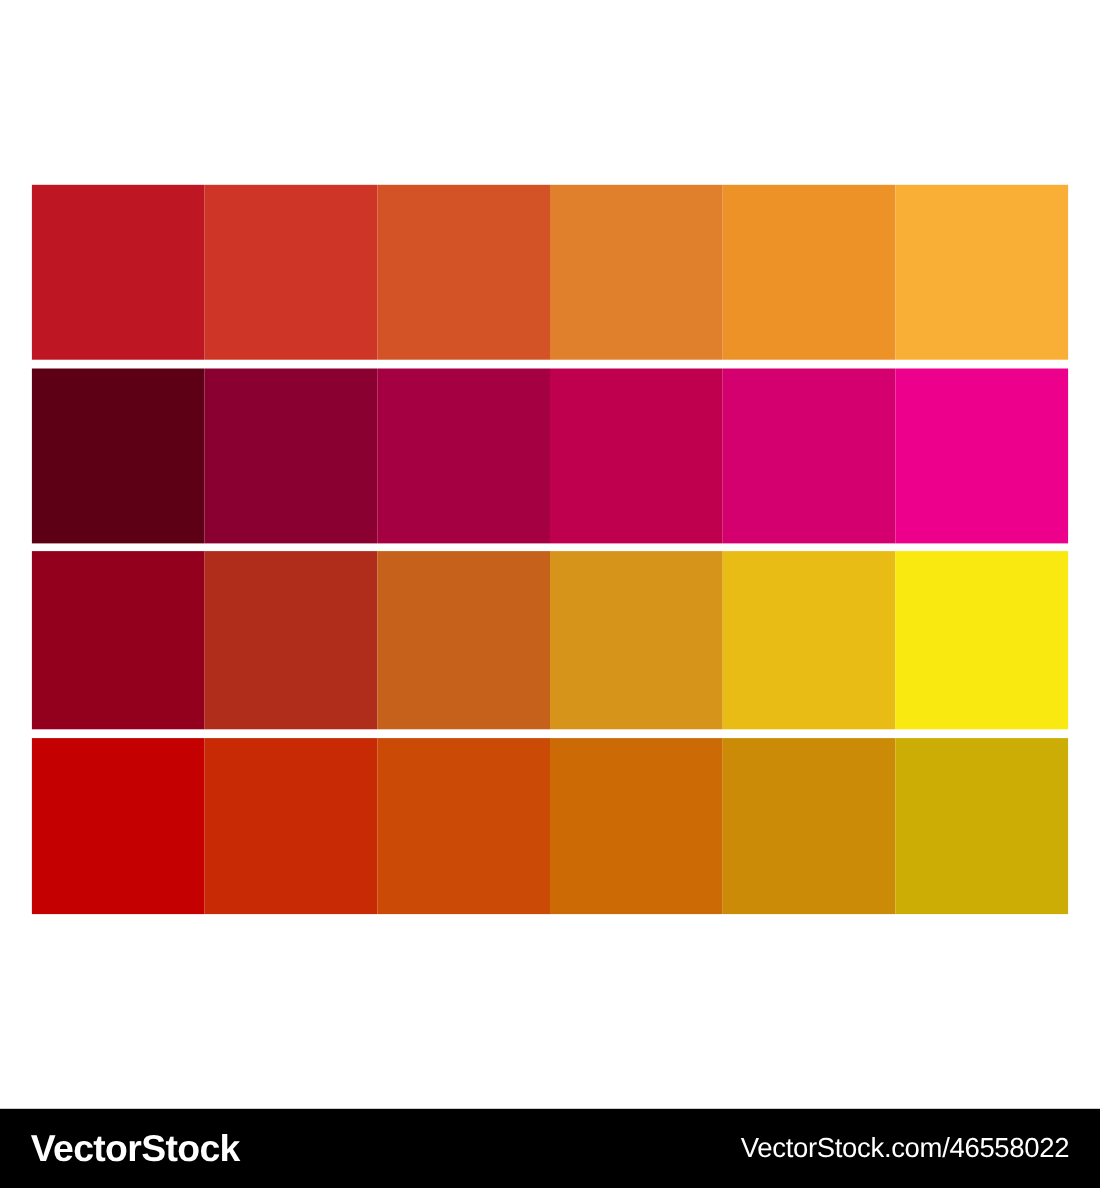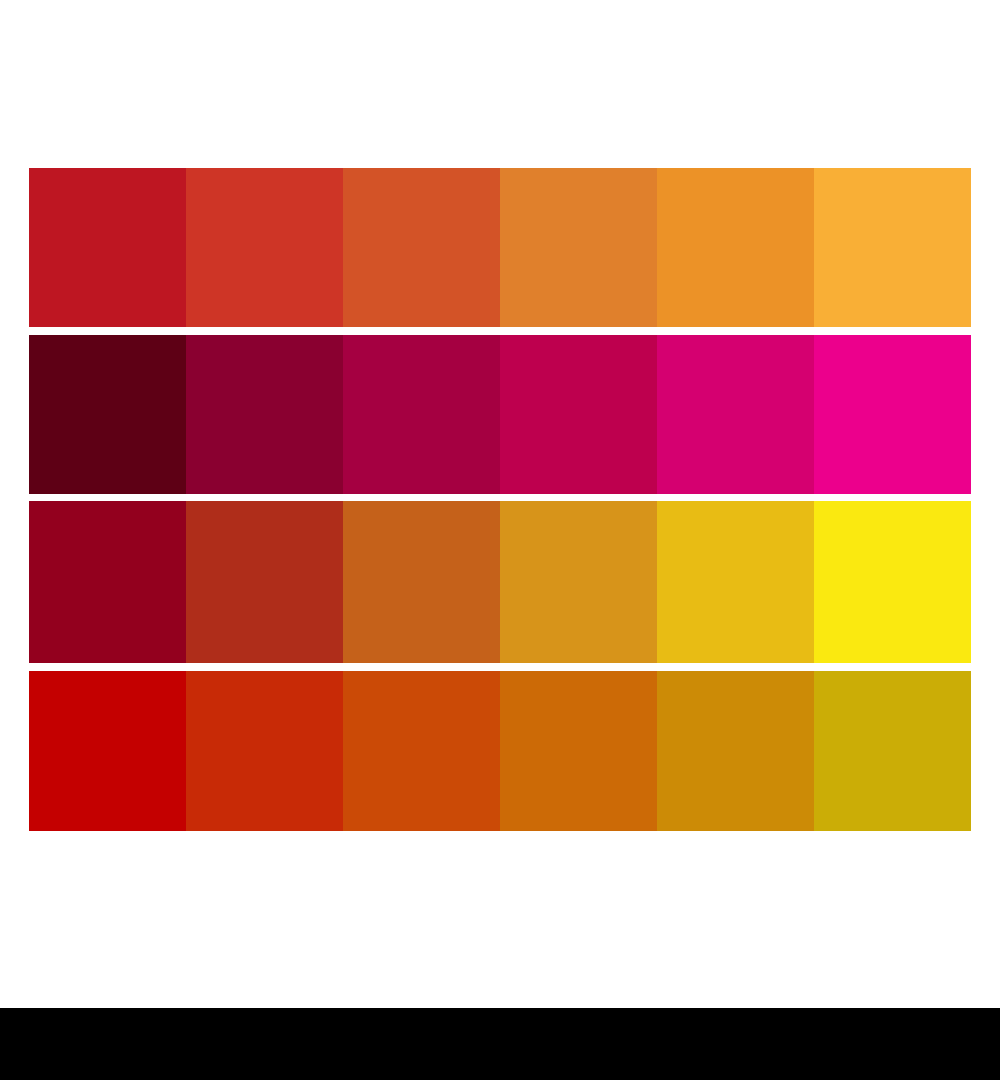--- a/index.html
+++ b/index.html
@@ -119,15 +119,17 @@
       <div class="palette-swatch" style="background-color: rgb(200, 42, 6);"></div>
       <div class="palette-swatch" style="background-color: rgb(203, 74, 6);"></div>
       <div class="palette-swatch" style="background-color: rgb(204, 106, 6);"></div>
       <div class="palette-swatch" style="background-color: rgb(204, 139, 6);"></div>
       <div class="palette-swatch" style="background-color: rgb(203, 173, 6);"></div>
     </div>
 
   </div>
 
   <div id="footer-bar">
+    <div id="brand-wordmark">VectorStock</div>
+    <div id="watermark-url">VectorStock.com/46558022</div>
   </div>
 
 </div>
 
 </body></html>

